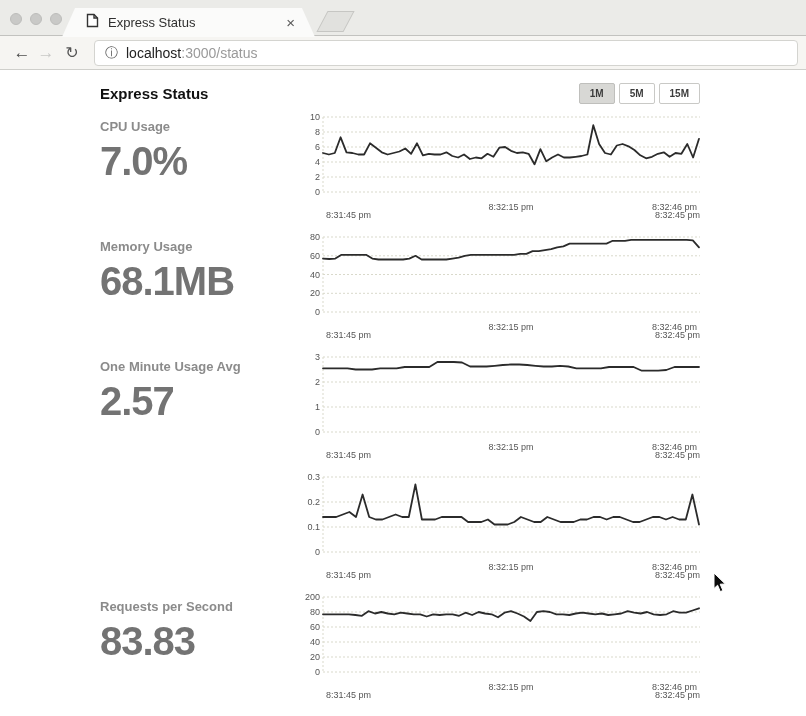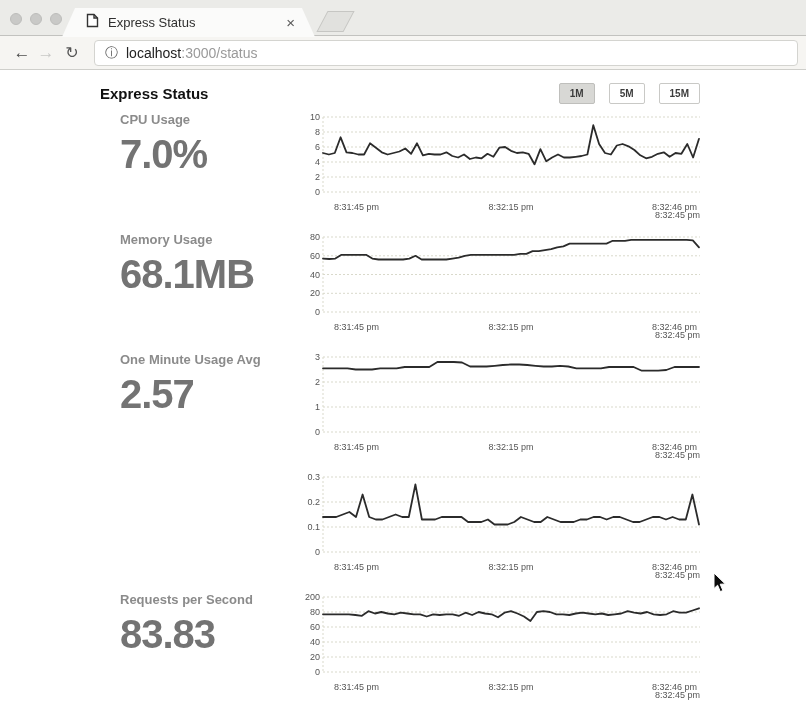--- a/index.html
+++ b/index.html
@@ -35,43 +35,43 @@
             display:flex; align-items:center; padding:0 10px; }
   .info-icon { font-size:13px; color:#5f5f5f; margin-right:8px; }
   .url-host { font-size:14px; color:#222; }
   .url-path { font-size:14px; color:#9a9a9a; }
 
   
   .content { position:absolute; top:70px; left:0; width:806px; height:646px; background:#fff; }
   .page-header { position:absolute; top:11px; left:100px; right:106px; height:24px;
                  display:flex; align-items:center; justify-content:space-between; }
   .page-title { font-size:15px; font-weight:bold; color:#111; }
-  .range-buttons { display:flex; gap:14px; }
+  .range-buttons { display:flex; gap:4px; }
   .range-btn { font-size:10px; font-weight:bold; color:#3c3c3c; background:#fff;
                border:1px solid #c9c9c6; border-radius:2px; padding:4px 10px; cursor:default; }
   .range-btn.selected { background:#d8d8d5; border-color:#bfbfbc; }
 
   .metric-row { position:absolute; left:0; width:806px; height:120px; }
-  .metric-info { position:absolute; left:100px; top:1px; width:200px;margin-left:20px; }
+  .metric-info { position:absolute; left:100px; top:8px; width:200px; }
   .metric-label { font-size:13px; font-weight:bold; color:#8b8b8b; }
   .metric-value { font-size:40px; font-weight:bold; color:#737373; letter-spacing:-1px;
                   margin-top:5px; }
 
   .chart { position:absolute; left:300px; top:5px; width:402px; height:110px; }
   .ylabels { position:absolute; left:0; top:0; width:20px; height:80px; }
   .ylabels span { position:absolute; right:0; font-size:9px; color:#555; line-height:10px; }
   .plot { position:absolute; left:22px; top:0; width:380px; height:78px; }
   .plot svg { display:block; }
   .plot .grid { stroke:#d9d9cb; stroke-width:1; stroke-dasharray:2 2; }
   .plot polyline { fill:none; stroke:#2b2b2b; stroke-width:1.8;
                    stroke-linejoin:round; stroke-linecap:round; }
   .xlabels { position:absolute; left:22px; top:86px; width:378px; height:12px;
              font-size:9px; color:#555; }
   .xlabels span { position:absolute; top:0; white-space:nowrap; }
-  .xl-left { left:12px; }
+  .xl-left { left:4px;margin-top:8px; }
   .xl-mid  { left:50%; transform:translateX(-50%); }
   .xl-right{ right:0;margin-top:8px; }
   .xl-ov   { right:3px; }
 
   .cursor { position:absolute; left:713px; top:572px; z-index:9; }
 </style>
 </head>
 <body>
 
 <div id="screen">

